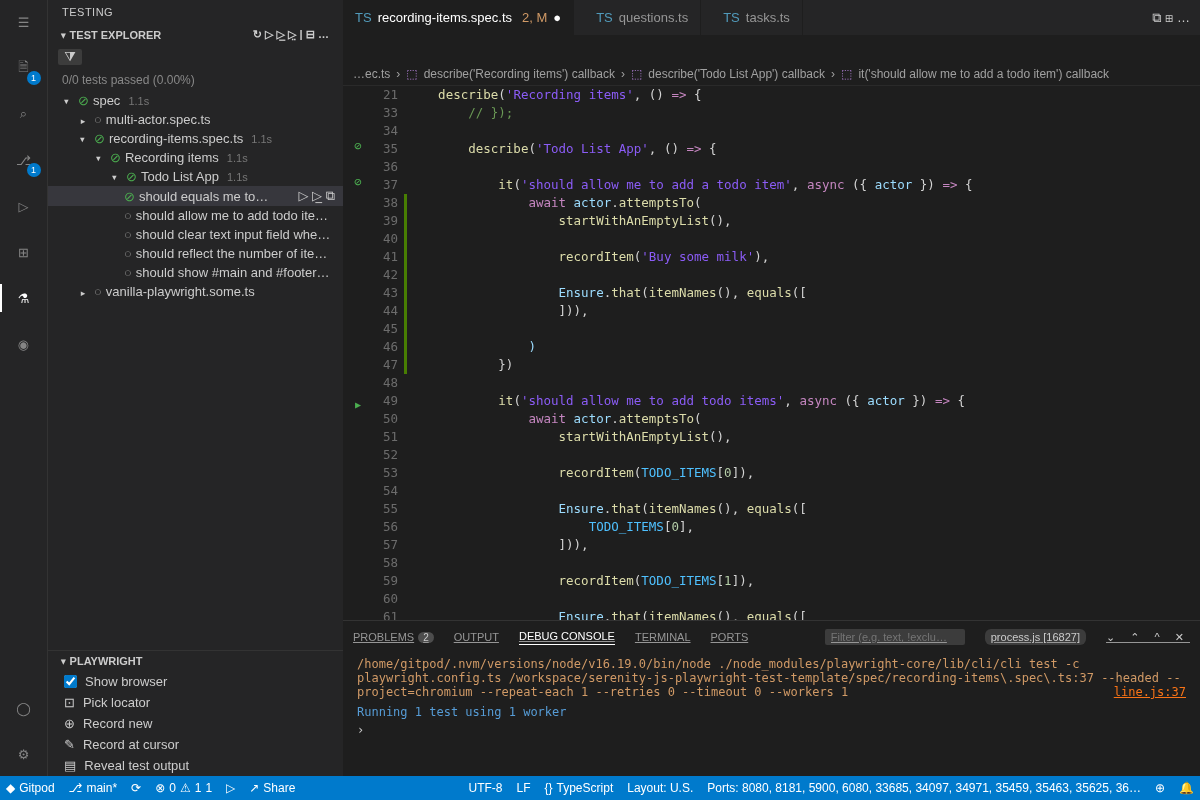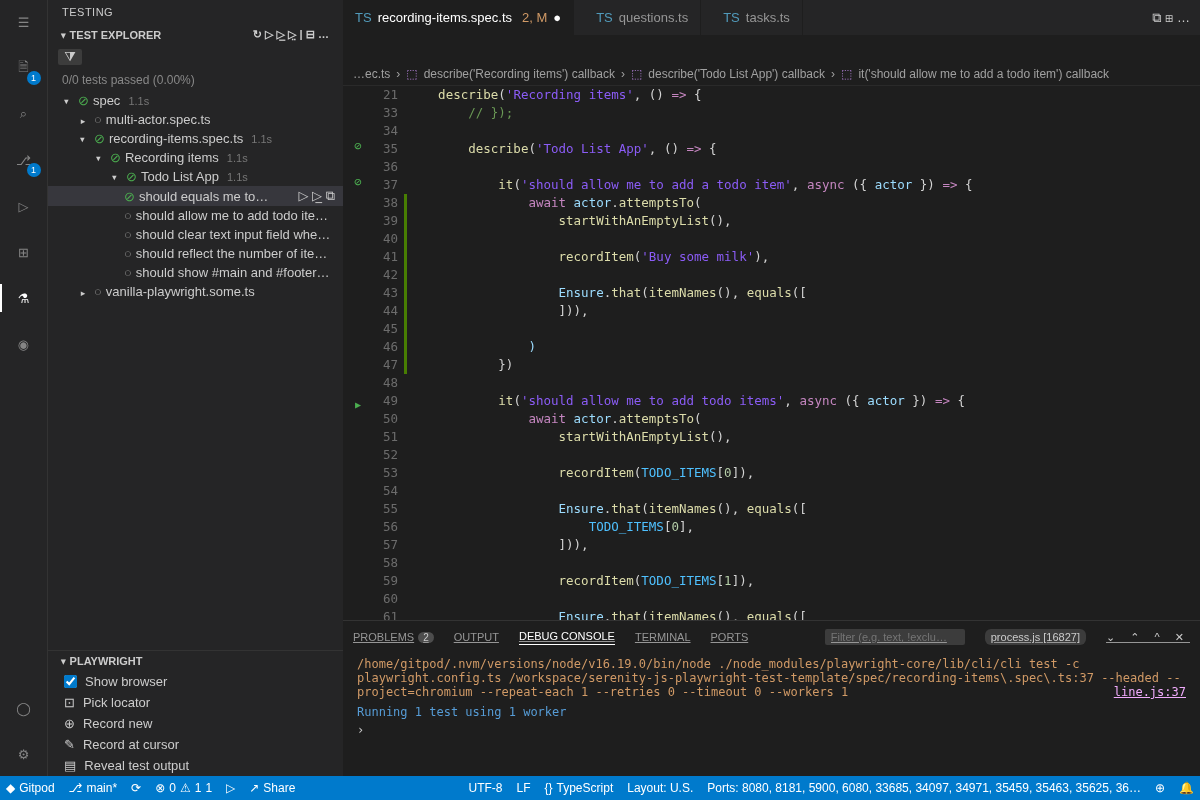--- a/index.html
+++ b/index.html
@@ -60,21 +60,21 @@
 .panel { height:156px; border-top:1px solid #333; display:flex; flex-direction:column; background:#1e1e1e; }
 .panel-tabs { display:flex; align-items:center; height:32px; padding:0 10px; gap:20px; font-size:11px; color:#969696;text-decoration:underline; }
 .panel-tab { cursor:pointer; display:flex; align-items:center; gap:4px; }
 .panel-tab.active { color:#fff; border-bottom:1px solid #fff; padding-bottom:2px; }
 .panel-tabs-spacer { flex:1; }
 .panel-filter { background:#3c3c3c; border:none; border-radius:2px; color:#ccc; font-size:11px; padding:2px 6px; width:140px; }
 .panel-select { background:#3c3c3c; border:none; color:#ccc; font-size:11px; padding:2px 6px; border-radius:6px; }
 .panel-body { flex:1; font-family:Menlo,Consolas,monospace; font-size:12px; padding:4px 14px; overflow:hidden; line-height:14px; }
 .panel-body .cmd { color:#d19a66; }
 .panel-body .run { color:#569cd6; }
-.panel-body .locr { text-align:right; color:#f0abfc; text-decoration:underline; float:right; }
+.panel-body .locr { text-align:right; color:#f97316; text-decoration:underline; float:right; }
 .panel-body .prompt { color:#ccc; padding-top:4px; }
 .status-bar { height:24px; background:#007acc; color:#fff; display:flex; align-items:center; font-size:12px; padding:0 6px; gap:12px; }
 .status-bar .left { display:flex; align-items:center; gap:14px; }
 .status-bar .right { margin-left:auto; display:flex; align-items:center; gap:14px; }
 .status-item { cursor:pointer; display:flex; align-items:center; gap:4px; }
 .count-badge { background:#4d4d4d; color:#ccc; border-radius:8px; font-size:10px; padding:0 5px; }
 .glyph .play { color:#4caf50; font-size:10px; }
 .chevd::before { content:"▸"; display:inline-block; transform:rotate(0); font-size:9px; }
 .chevd.open::before { transform:rotate(90deg); }
 </style>

